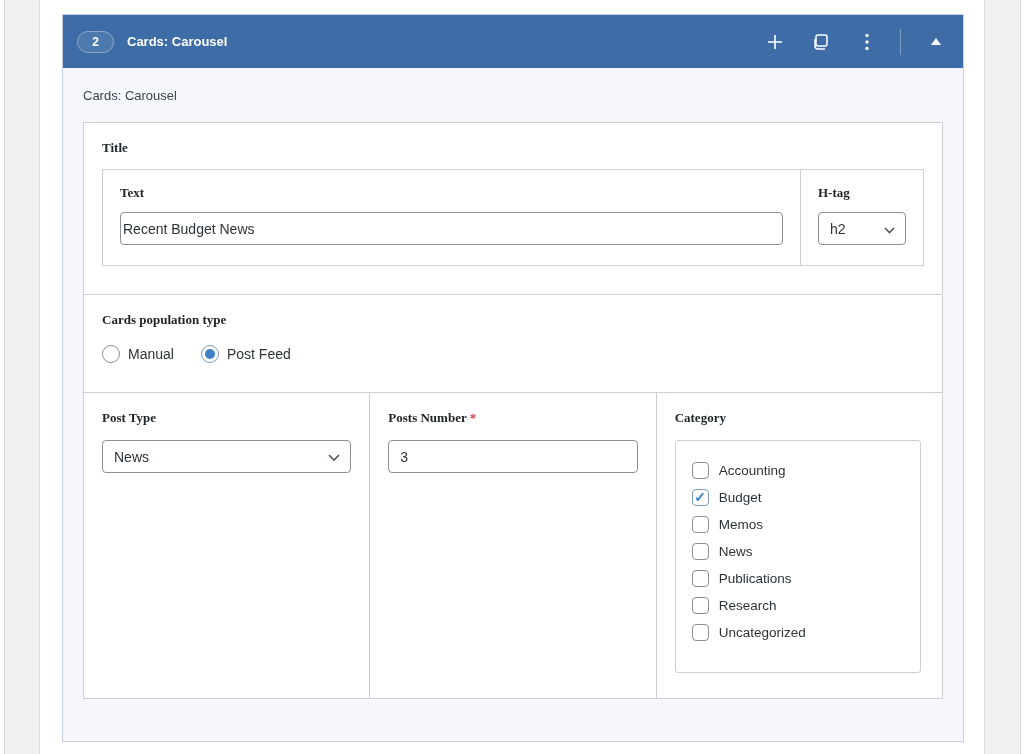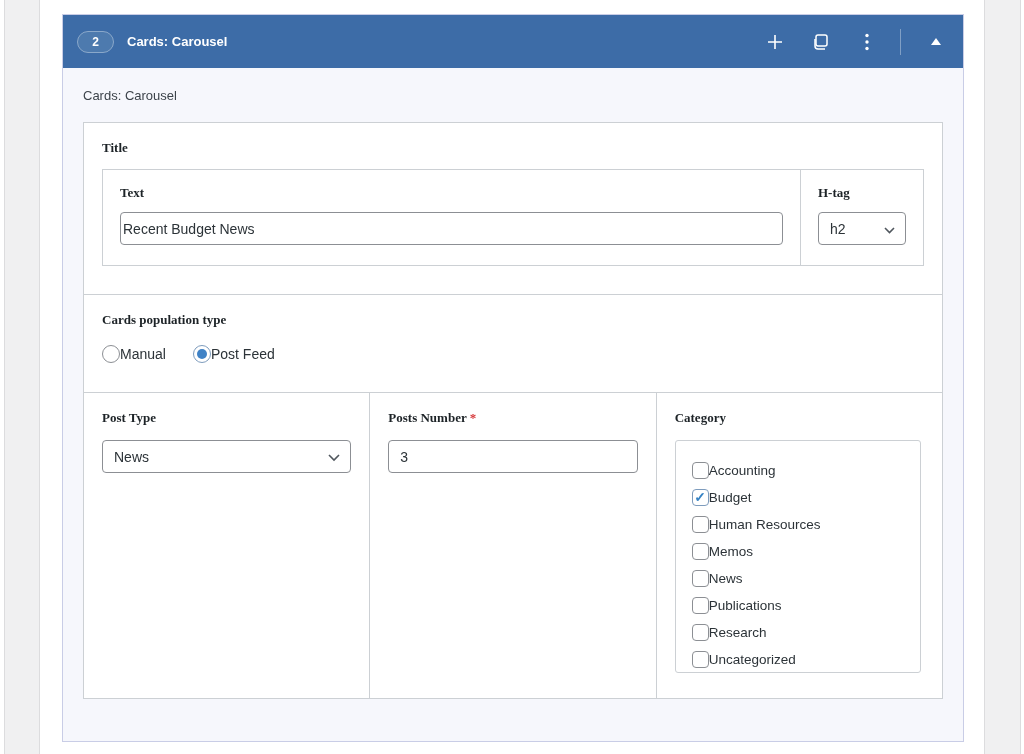--- a/index.html
+++ b/index.html
@@ -50,39 +50,39 @@
   .select-box { height:33px; border:1px solid #8c8f94; border-radius:4px; background:#fff;
                 display:flex; align-items:center; padding:0 11px; font-size:14px; color:#2c3338;
                 cursor:pointer; position:relative; }
   .select-box .chevron { position:absolute; right:10px; top:50%; transform:translateY(-50%); }
   .select-htag { width:88px; }
 
   
   .row-population { padding:17px 18px 29px 18px; border-bottom:1px solid #ccd0d4; }
   .row-population .field-label { margin-bottom:17px; }
   .radio-group { display:flex; align-items:center; gap:27px; }
-  .radio-item { display:flex; align-items:center; gap:0; font-size:14px; color:#2c3338; cursor:pointer; }
+  .radio-item { display:flex; align-items:center; gap:8px; font-size:14px; color:#2c3338; cursor:pointer; }
   .radio { width:18px; height:18px; border-radius:50%; border:1px solid #8c8f94; background:#fff;
            position:relative; flex:none; }
   .radio.on { border-color:#7e9cbd; }
   .radio.on::after { content:""; position:absolute; left:50%; top:50%; width:10px; height:10px;
                      border-radius:50%; background:#3f82c6; transform:translate(-50%,-50%); }
 
   
   .row-columns { display:flex; height:305px; }
   .col { flex:1; padding:17px 18px 0 18px; }
   .col + .col { border-left:1px solid #ccd0d4; }
   .col .field-label { margin-bottom:14px; }
   .num-input { display:block; width:100%; height:33px; border:1px solid #8c8f94; border-radius:4px;
                padding:0 11px; font-size:14px; color:#2c3338; background:#fff;
                font-family:"Liberation Sans", sans-serif; outline:none; }
 
   .category-box { width:246px; height:233px; border:1px solid #ccd0d4; border-radius:3px;
                   background:#fff; padding:16px 10px 0 16px; overflow:hidden; }
-  .check-item { display:flex; align-items:center; height:27px; font-size:13.5px;
+  .check-item { display:flex; align-items:center; gap:10px; height:27px; font-size:13.5px;
                 color:#2c3338; cursor:pointer; }
   .checkbox { width:17px; height:17px; border:1px solid #8c8f94; border-radius:4px; background:#fff;
               position:relative; flex:none; }
   .checkbox.on { border-color:#7e9cbd; }
   .checkbox.on::after { content:"\2713"; position:absolute; left:50%; top:50%;
                         transform:translate(-50%,-54%); color:#3582c4; font-size:14px; font-weight:700; }
 </style>
 </head>
 <body>
 
@@ -189,24 +189,20 @@
             <label class="check-item">
               <span class="checkbox"></span>
               <span>Accounting</span>
             </label>
             <label class="check-item">
               <span class="checkbox on"></span>
               <span>Budget</span>
             </label>
             <label class="check-item">
               <span class="checkbox"></span>
-              <span>Human Resources</span>
-            </label>
-            <label class="check-item">
-              <span class="checkbox"></span>
               <span>Memos</span>
             </label>
             <label class="check-item">
               <span class="checkbox"></span>
               <span>News</span>
             </label>
             <label class="check-item">
               <span class="checkbox"></span>
               <span>Publications</span>
             </label>

